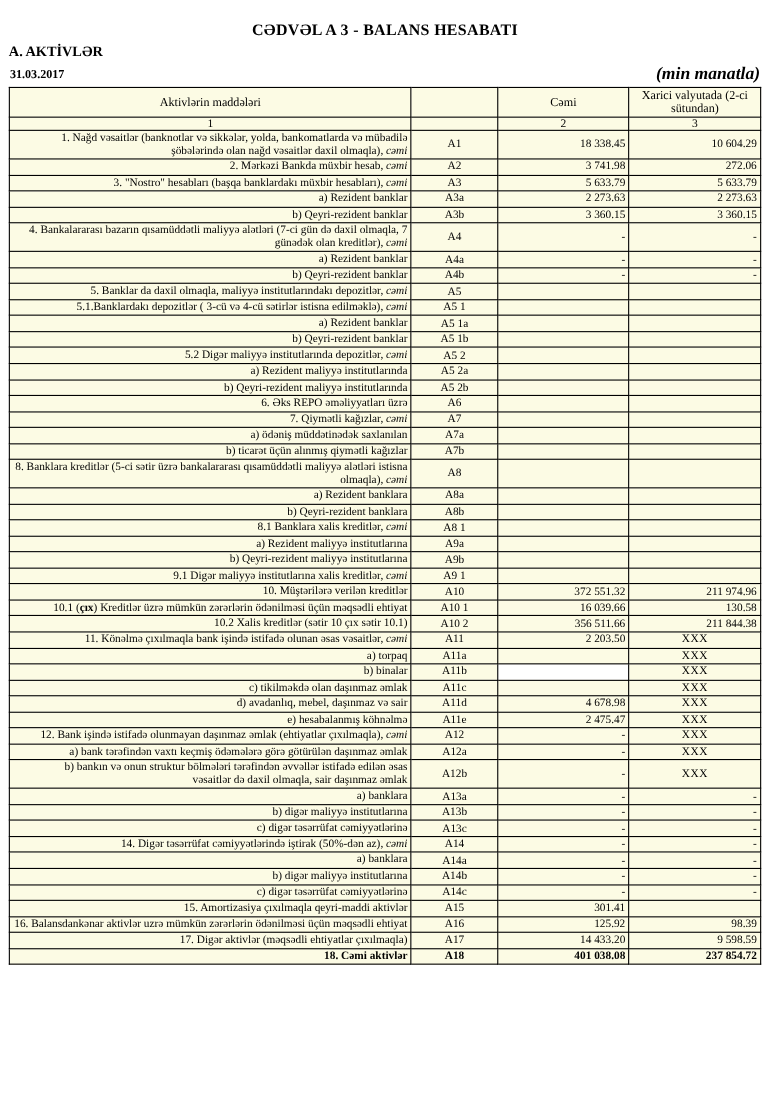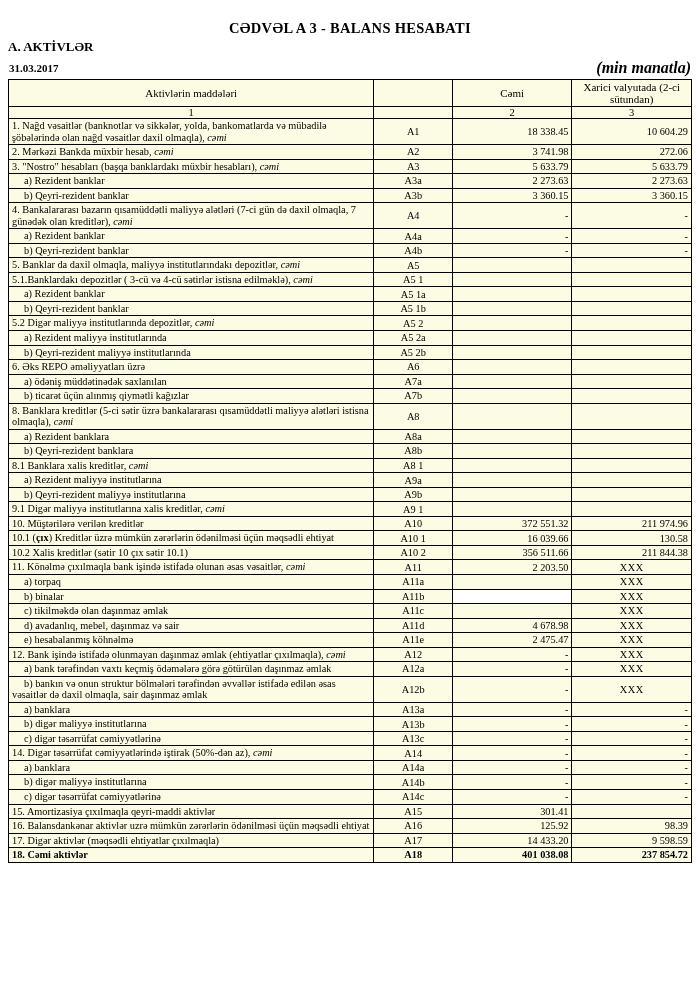--- a/index.html
+++ b/index.html
@@ -68,21 +68,21 @@
     font-weight: normal;
     font-size: 10.5px;
     padding: 0px 2px;
   }
   col.c-desc { width: 53.5%; }
   col.c-code { width: 11.5%; }
   col.c-total { width: 17.5%; }
   col.c-fx { width: 17.5%; }
 
   td.desc {
-    text-align: left;
+    text-align: right;
     line-height: 1.12;
   }
   td.code {
     text-align: center;
     font-size: 10.3px;
   }
   td.num {
     text-align: right;
     padding-right: 5px;
   }
@@ -221,20 +221,26 @@
           <td class="num"></td>
           <td class="num"></td>
         </tr>
         <tr>
           <td class="desc">6. Əks REPO əməliyyatları üzrə</td>
           <td class="code">A6</td>
           <td class="num"></td>
           <td class="num"></td>
         </tr>
         <tr>
+          <td class="desc">7. Qiymətli kağızlar, <i>cəmi</i></td>
+          <td class="code">A7</td>
+          <td class="num"></td>
+          <td class="num"></td>
+        </tr>
+        <tr>
           <td class="desc"><span class="indent">a) ödəniş müddətinədək saxlanılan</span></td>
           <td class="code">A7a</td>
           <td class="num"></td>
           <td class="num"></td>
         </tr>
         <tr>
           <td class="desc"><span class="indent">b) ticarət üçün alınmış qiymətli kağızlar</span></td>
           <td class="code">A7b</td>
           <td class="num"></td>
           <td class="num"></td>

